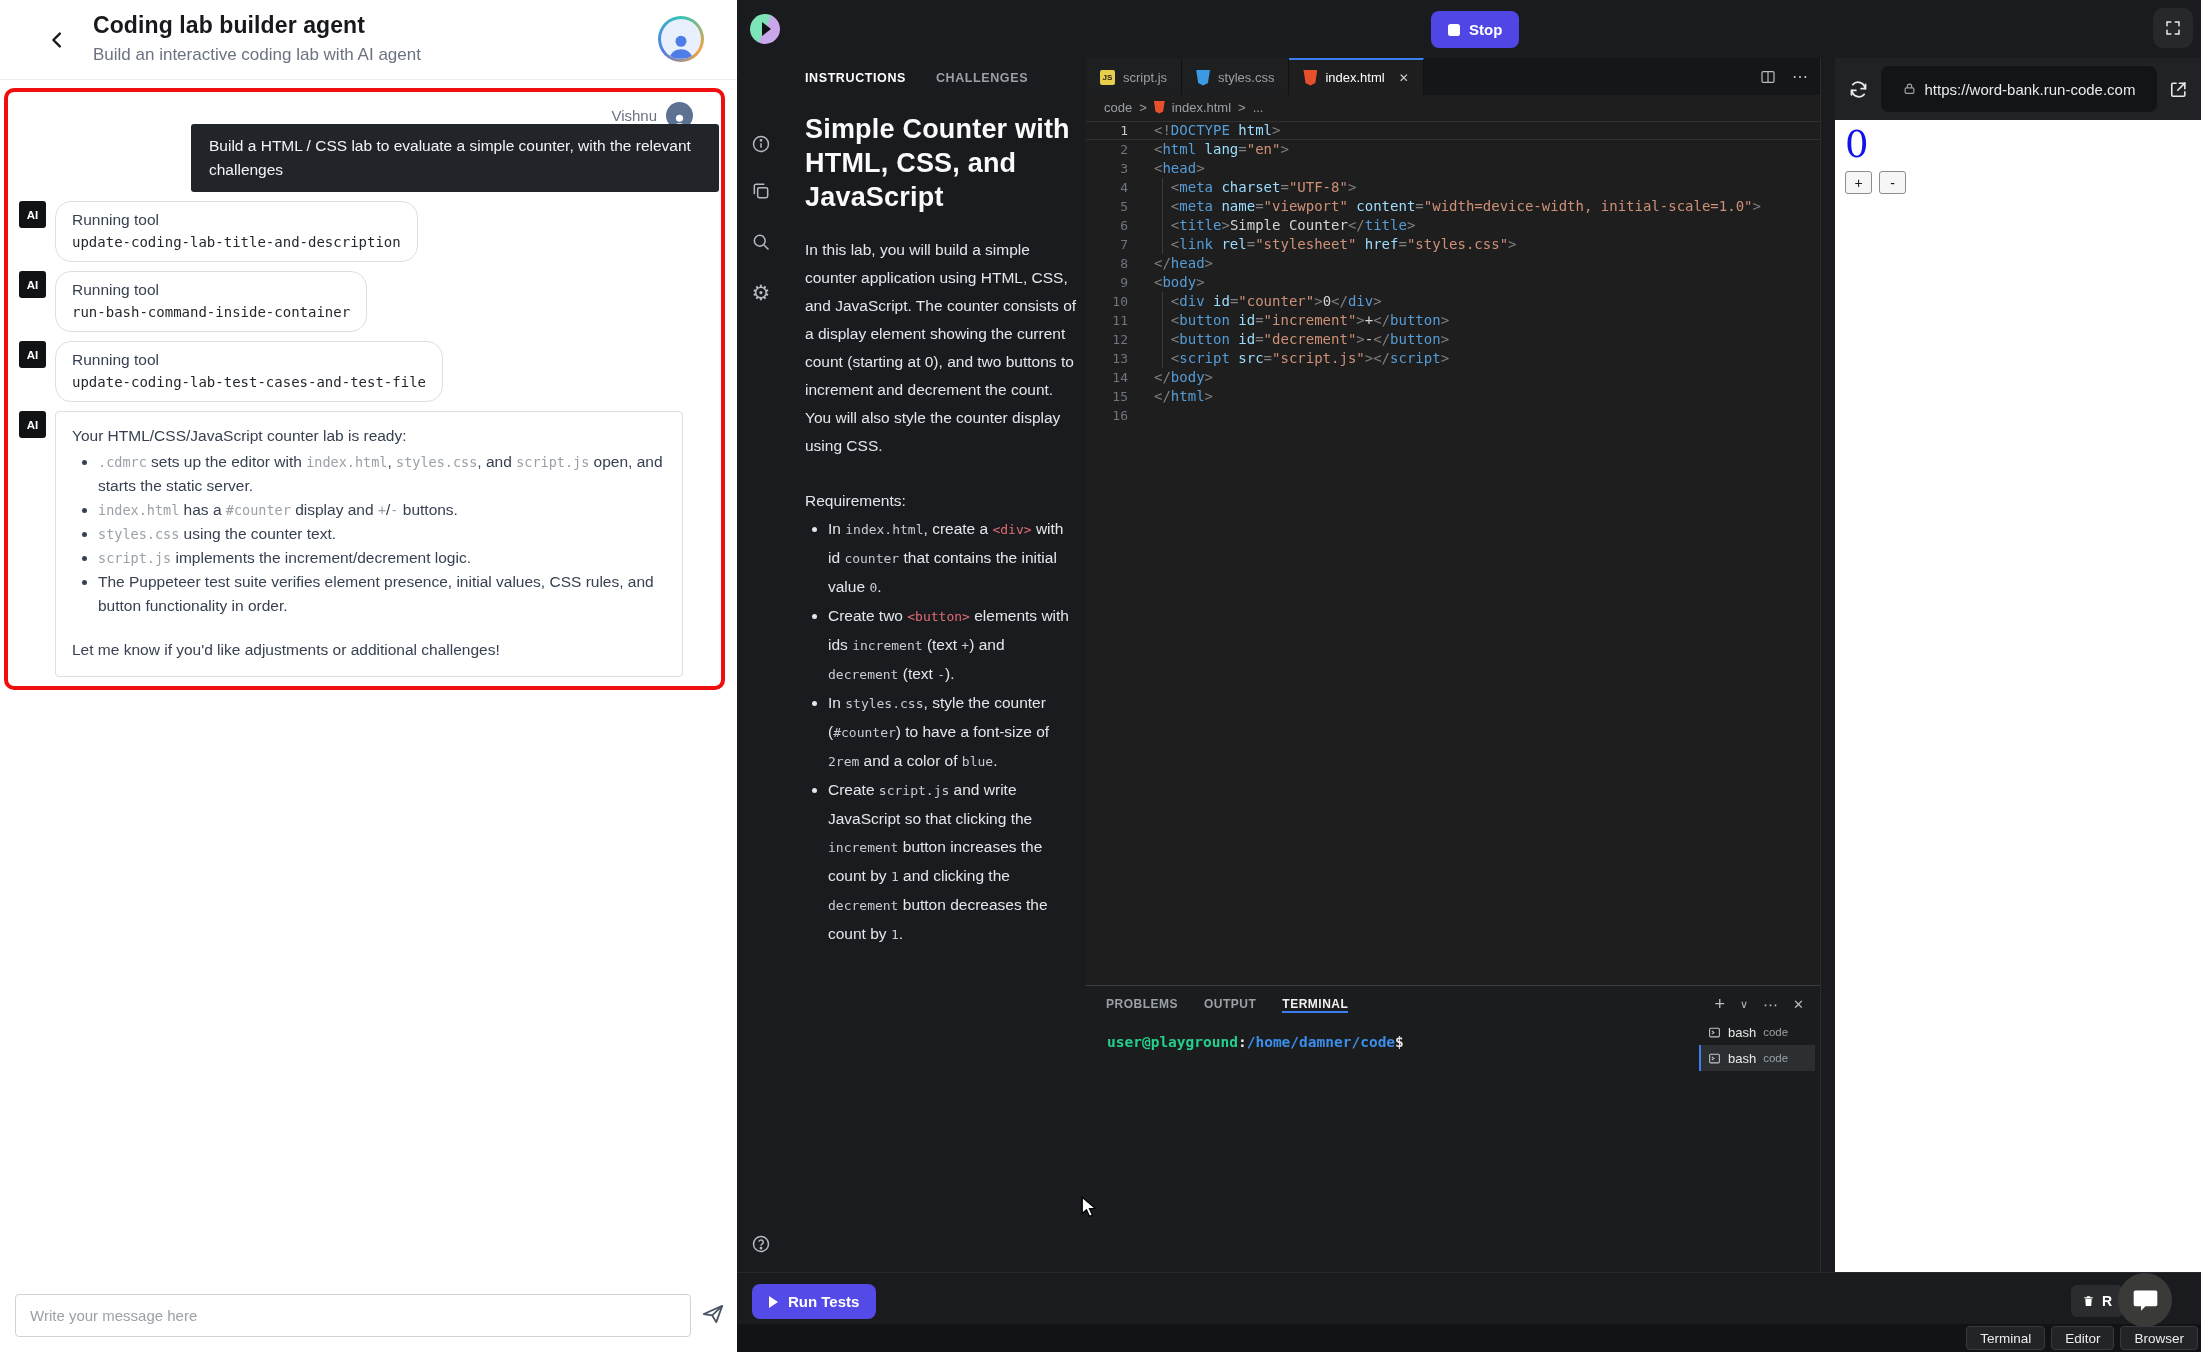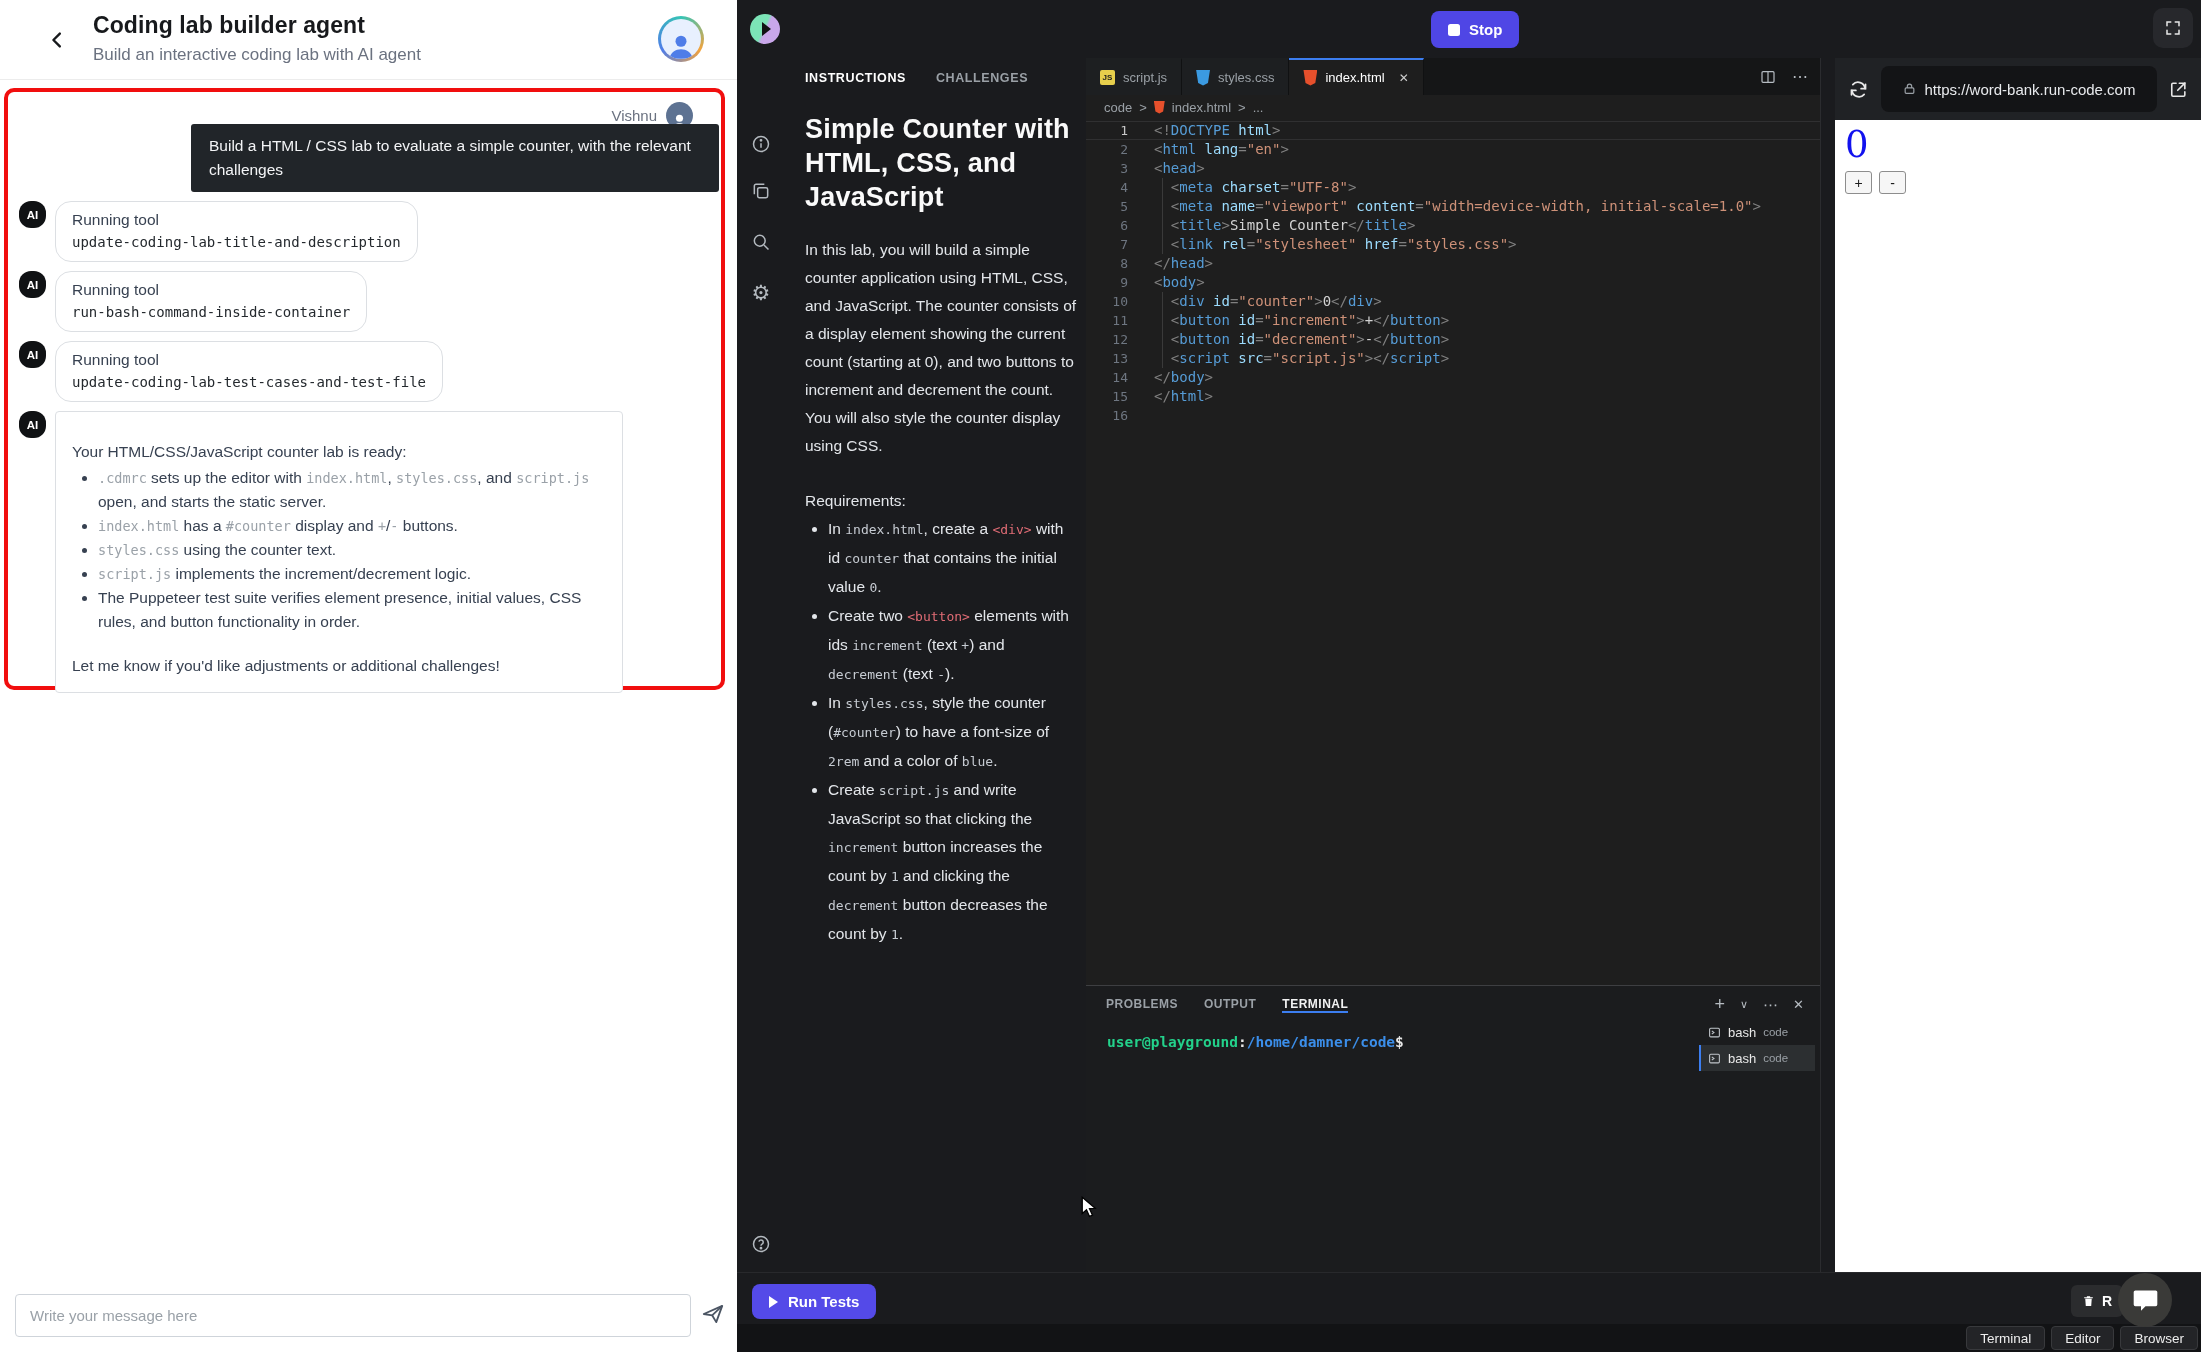--- a/index.html
+++ b/index.html
@@ -20,26 +20,26 @@
 
   .redbox { position:absolute; left:4px; top:88px; width:721px; height:602px; border:4px solid #f10e0e; border-radius:10px; background:#fff; }
   .user-row { position:absolute; top:10px; right:28px; display:flex; align-items:center; gap:9px; }
   .user-name { font-size:15px; color:#6b7280; }
   .mini-avatar { width:27px; height:27px; border-radius:50%; background:#5d7292; display:flex; align-items:flex-end; justify-content:center; overflow:hidden; }
   .user-bubble { position:absolute; left:183px; top:32px; width:528px; min-height:66px; background:#212529; color:#f3f4f6;
     font-size:15.5px; line-height:24px; padding:10px 18px; border-radius:3px; }
 
   .tool-row { position:absolute; left:11px; display:flex; align-items:flex-start; gap:9px; }
   .ai-badge { width:27px; height:27px; background:#101214; color:#fff; font-size:11.5px; font-weight:700;
-    display:flex; align-items:center; justify-content:center; border-radius:12px; flex:none; }
+    display:flex; align-items:center; justify-content:center; border-radius:3px; flex:none; }
   .tool-card { background:#fff; border:1px solid #dcdfe3; border-radius:16px; padding:9px 16px 11px; }
   .tool-status { font-size:15.5px; color:#374151; }
   .tool-name { font-family:"DejaVu Sans Mono", monospace; font-size:14px; color:#24292e; margin-top:5px; }
 
-  .final-card { background:#fff; border:1px solid #dcdfe3; border-radius:4px; padding:28px 16px 14px; width:568px; }
+  .final-card { background:#fff; border:1px solid #dcdfe3; border-radius:4px; padding:12px 16px 14px; width:628px; }
   .final-card .intro, .final-card .outro { font-size:15.5px; color:#374151; line-height:24px; }
   .final-card ul { list-style:disc; padding-left:26px; margin:2px 0 0 0; }
   .final-card li { font-size:15.5px; color:#374151; line-height:24px; }
   .final-card .outro { margin-top:20px; }
   .chat .sg-c { font-family:"DejaVu Sans Mono", monospace; font-size:13.5px; color:#9aa1a8; }
 
   .inputbar { position:absolute; left:0; bottom:0; width:737px; height:72px; background:#fff; }
   .msg-input { position:absolute; left:15px; top:14px; width:676px; height:43px; border:1px solid #cfd4da; border-radius:4px;
     padding:0 14px; font-size:15px; color:#374151; outline:none; font-family:"Liberation Sans", sans-serif; }
   .msg-input::placeholder { color:#9aa1a8; }

